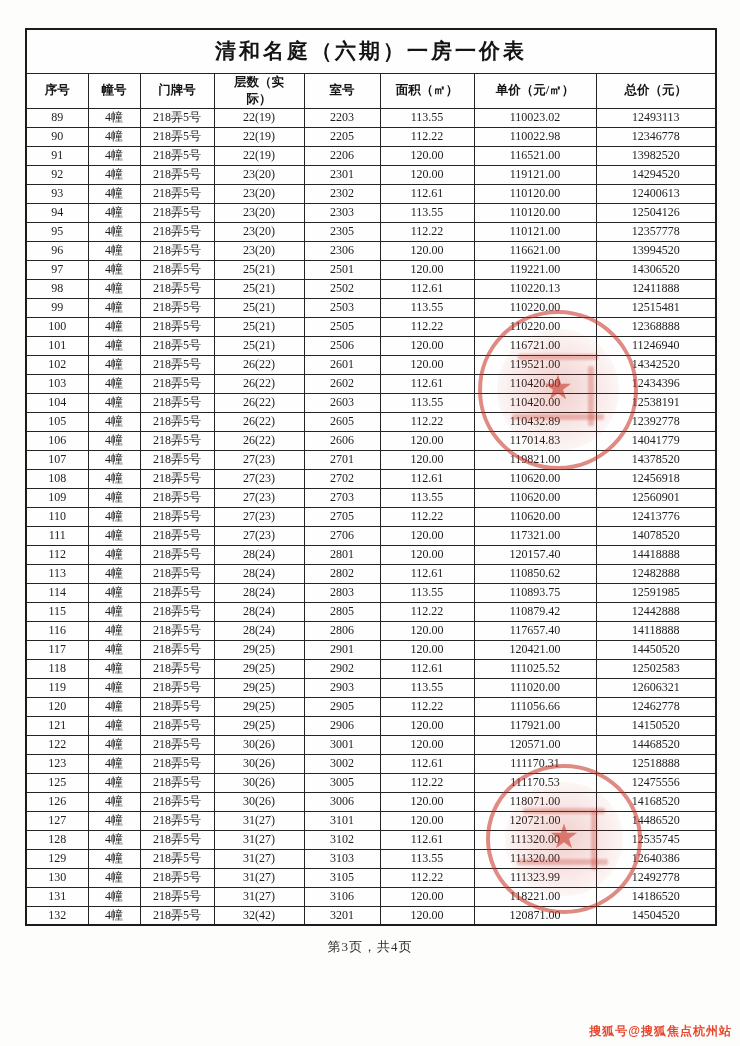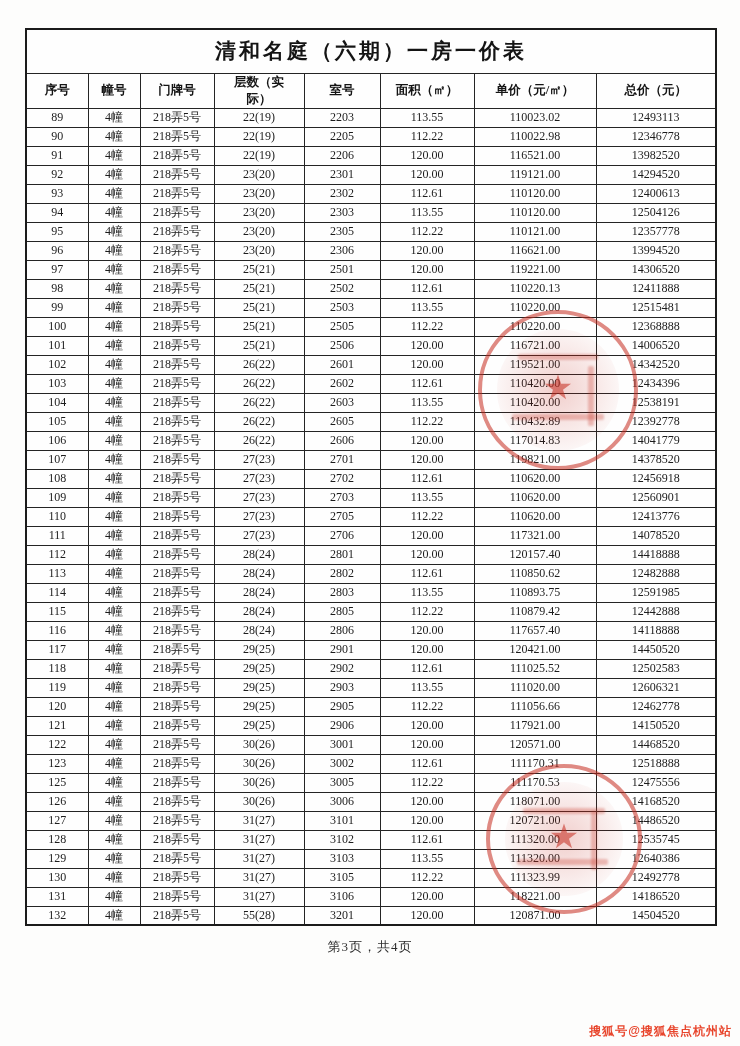--- a/index.html
+++ b/index.html
@@ -245,21 +245,21 @@
           <td>12368888</td>
         </tr>
         <tr>
           <td>101</td>
           <td>4幢</td>
           <td>218弄5号</td>
           <td>25(21)</td>
           <td>2506</td>
           <td>120.00</td>
           <td>116721.00</td>
-          <td>14006520</td>
+          <td>11246940</td>
         </tr>
         <tr>
           <td>102</td>
           <td>4幢</td>
           <td>218弄5号</td>
           <td>26(22)</td>
           <td>2601</td>
           <td>120.00</td>
           <td>119521.00</td>
           <td>14342520</td>
@@ -541,21 +541,21 @@
           <td>31(27)</td>
           <td>3106</td>
           <td>120.00</td>
           <td>118221.00</td>
           <td>14186520</td>
         </tr>
         <tr>
           <td>132</td>
           <td>4幢</td>
           <td>218弄5号</td>
-          <td>55(28)</td>
+          <td>32(42)</td>
           <td>3201</td>
           <td>120.00</td>
           <td>120871.00</td>
           <td>14504520</td>
         </tr>
       </tbody>
   </table>
 
   <div class="footer-line">第3页，共4页</div>
 

